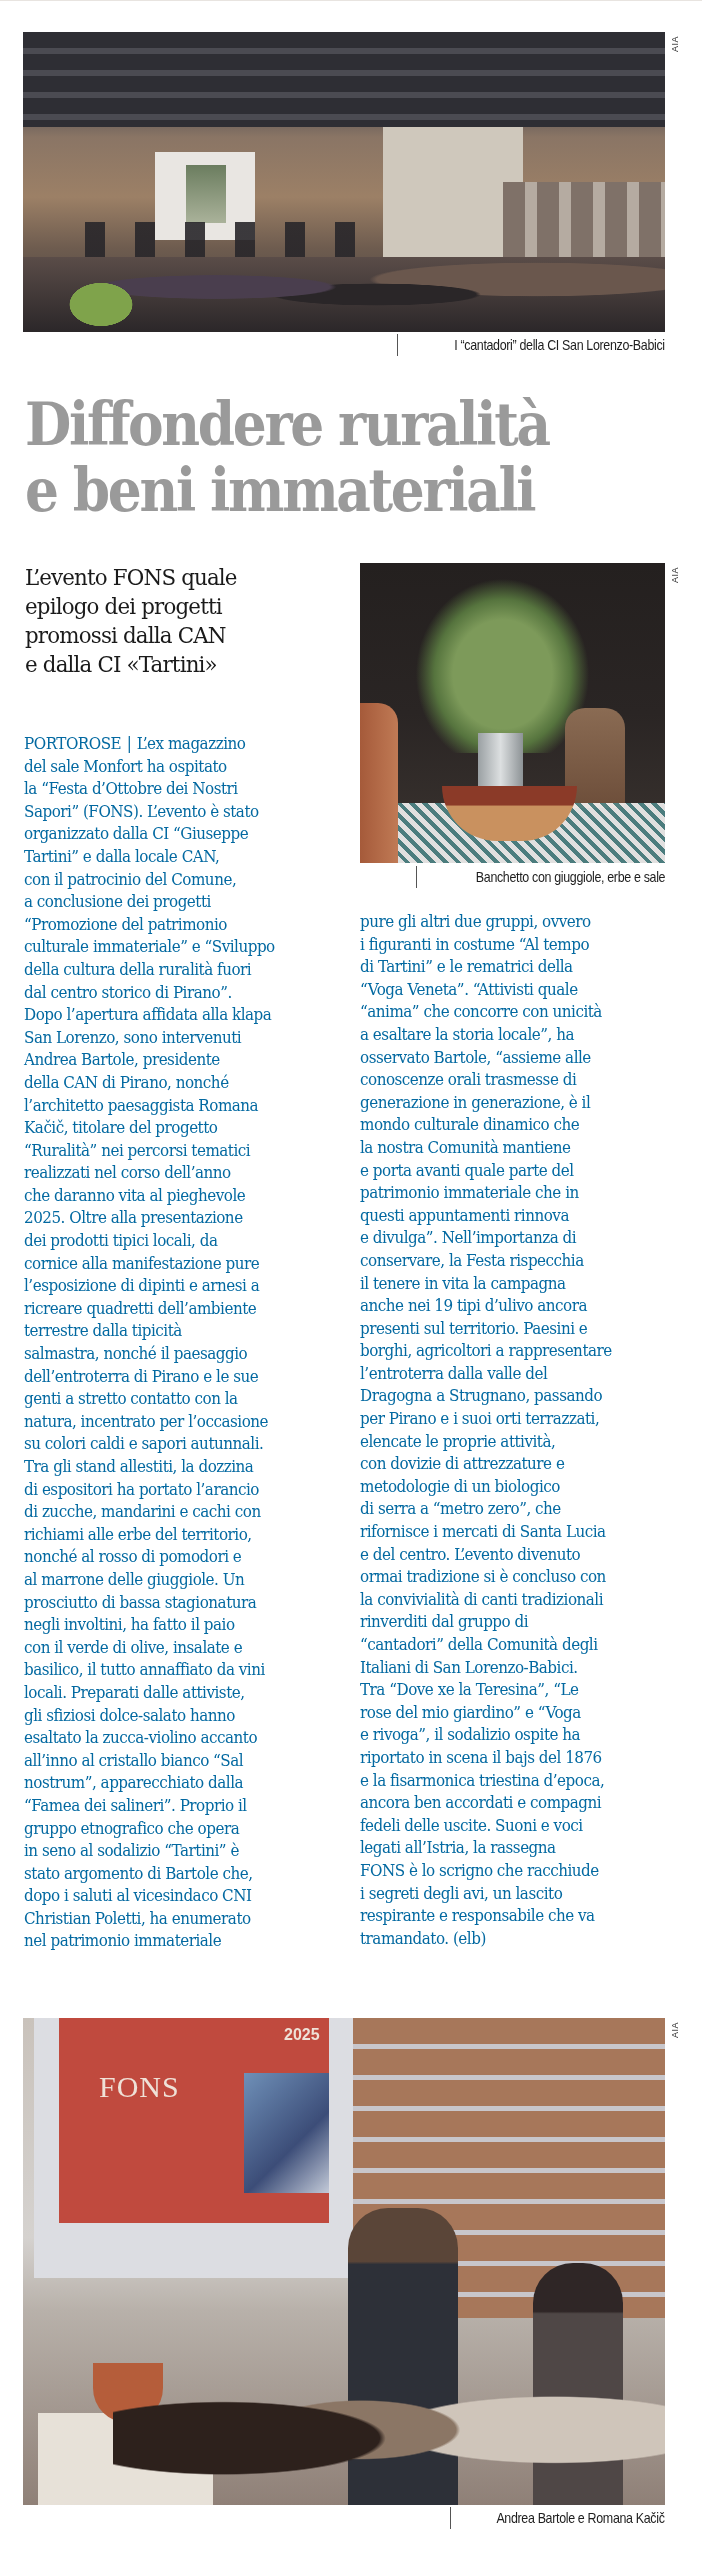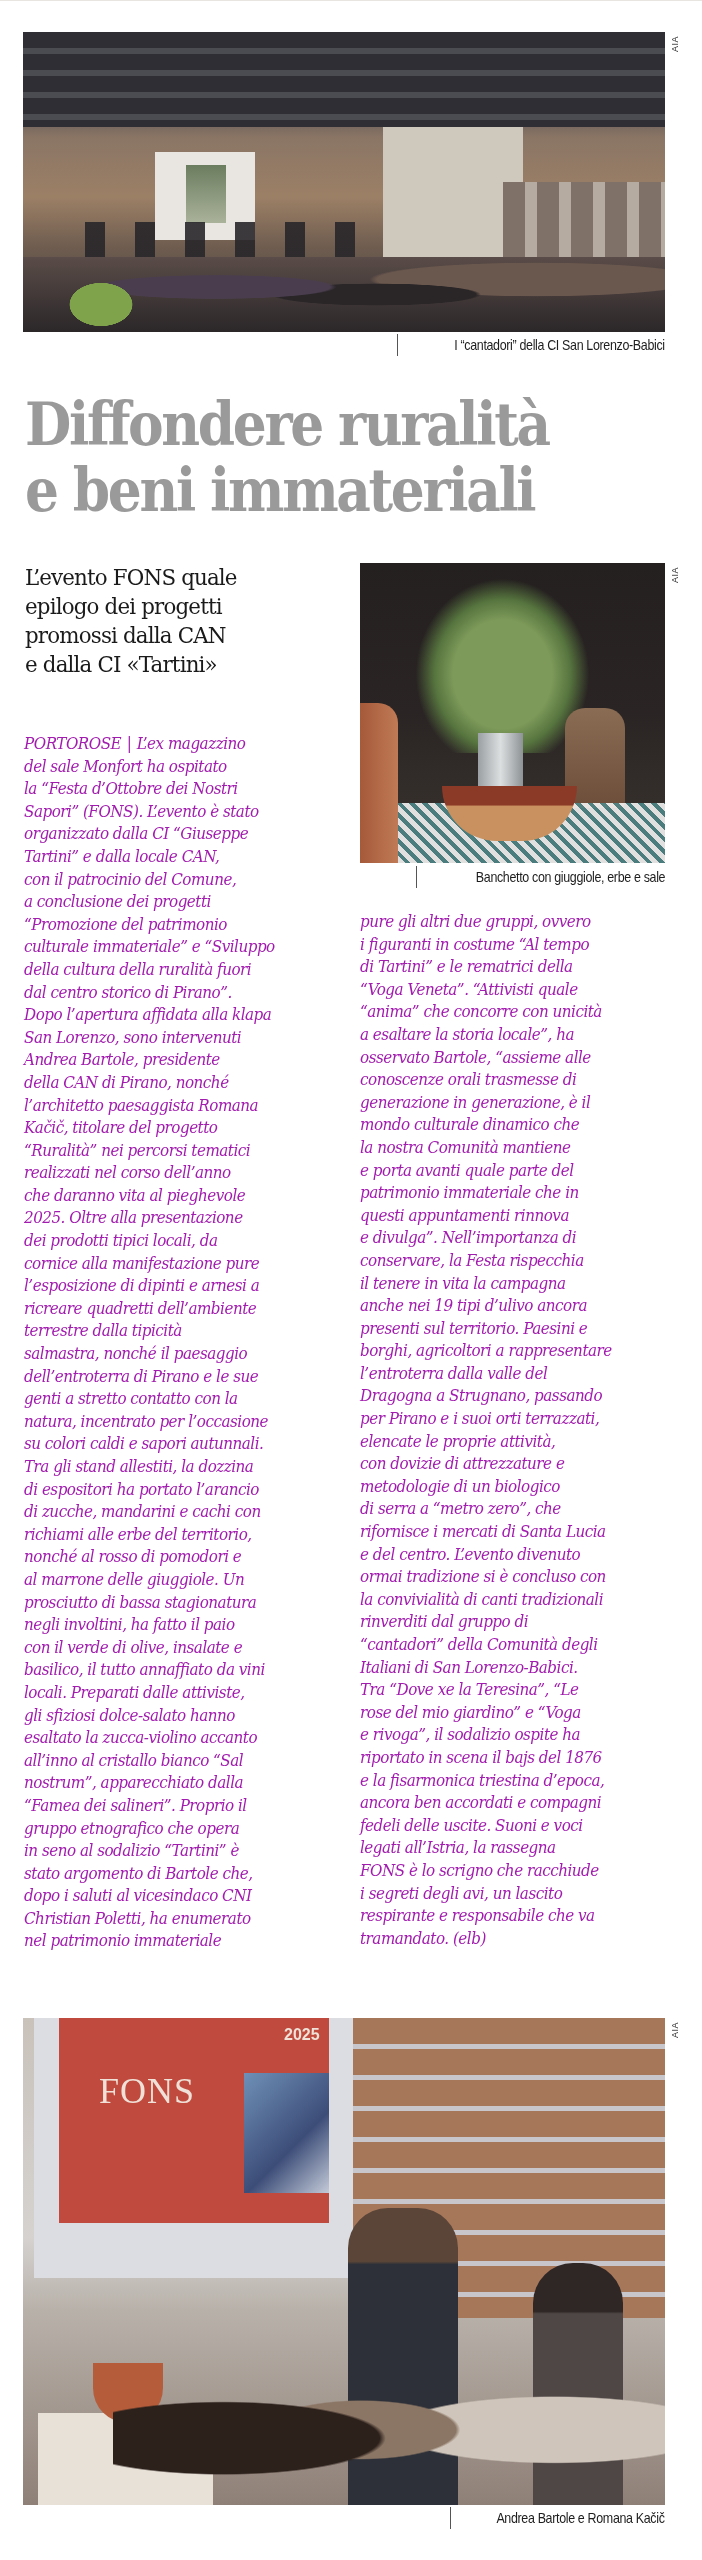--- a/index.html
+++ b/index.html
@@ -28,38 +28,38 @@
   #photo2 .vase { position:absolute; left:118px; top:170px; width:45px; height:55px; background: linear-gradient(90deg,#9aa0a3,#dcdfe0,#8d9396); }
   #photo2 .basket { position:absolute; left:205px; top:145px; width:60px; height:100px; background: linear-gradient(180deg,#8a6b53,#6d4e3a); border-radius: 20px 20px 6px 6px; }
   #photo2 .cloth { position:absolute; left:0; top:240px; width:100%; height:60px; background: repeating-linear-gradient(45deg,#ffffff 0 5px,#4f8a8c 5px 9px); opacity:0.85; }
   #photo2 .bowl { position:absolute; left:82px; top:223px; width:135px; height:55px; border-radius: 0 0 60px 60px; background: linear-gradient(180deg,#8b3a28 0 35%,#c9915f 36% 100%); }
   #photo2 .terracotta { position:absolute; left:0; top:140px; width:38px; height:160px; background: linear-gradient(90deg,#a55a3a,#c07a55); border-radius: 0 20px 0 0; }
 
   
   #photo3 { left: 23px; top: 2018px; width: 642px; height: 487px; background: linear-gradient(180deg,#c9c2bb 0%,#d5d2cf 45%,#b8b1aa 60%,#8f8077 100%); }
   #photo3 .screen { position:absolute; left:11px; top:0; width:325px; height:260px; background:#dcdde2; }
   #photo3 .slide { position:absolute; left:25px; top:0; width:270px; height:205px; background:#c04a3e; }
-  #photo3 .slide-fons { position:absolute; left:40px; top:52px; font-family:"Liberation Serif", serif; font-size:36px; color:#efe1d7; letter-spacing:1px; }
+  #photo3 .slide-fons { position:absolute; left:40px; top:52px; font-family:"Liberation Serif", serif; font-size:30px; color:#efe1d7; letter-spacing:1px; }
   #photo3 .slide-year { position:absolute; left:225px; top:8px; font-family:"Liberation Sans", sans-serif; font-size:16px; font-weight:bold; color:#efe1d7; }
   #photo3 .slide-img { position:absolute; left:185px; top:55px; width:85px; height:120px; background: linear-gradient(135deg,#6f90b8,#3c4d78 60%,#c3cad8); }
   #photo3 .wall { position:absolute; left:330px; top:0; width:312px; height:300px; background: repeating-linear-gradient(180deg,#a7775a 0 26px,#c8c6cb 26px 31px), #a7775a; }
   #photo3 .man { position:absolute; left:325px; top:190px; width:110px; height:297px; background: linear-gradient(180deg,#5a4538 0 18%,#2d3038 19% 100%); border-radius: 40px 40px 0 0; }
   #photo3 .woman { position:absolute; left:510px; top:245px; width:90px; height:242px; background: linear-gradient(180deg,#2f2626 0 20%,#4f4746 21% 100%); border-radius: 40px 40px 0 0; }
   #photo3 .audience { position:absolute; left:90px; top:320px; width:552px; height:167px; background: radial-gradient(ellipse at 20% 60%, #2d211c 0 25%, transparent 26%), radial-gradient(ellipse at 45% 55%, #8b7665 0 22%, transparent 23%), radial-gradient(ellipse at 80% 55%, #cfc5ba 0 25%, transparent 26%), transparent; }
   #photo3 .table { position:absolute; left:15px; top:395px; width:175px; height:92px; background:#e7e1d8; }
   #photo3 .basket { position:absolute; left:70px; top:345px; width:70px; height:60px; border-radius: 0 0 35px 35px; background:#b55d3a; }
 
   
   .headline { position: absolute; left: 25px; top: 392px; width: 660px; font-family: "DejaVu Serif", serif; font-weight: bold; font-size: 59px; line-height: 66px; color: #9a9a9a; letter-spacing: -2.6px; transform: scaleX(0.905); transform-origin: left top; white-space: nowrap; }
 
   
   .subhead { position: absolute; left: 25px; top: 563px; font-family: "DejaVu Serif", serif; font-size: 23px; line-height: 29px; color: #1a1a1a; letter-spacing: -0.9px; transform: scaleX(0.93); transform-origin: left top; white-space: nowrap; }
 
   
-  .col { position: absolute; font-family: "DejaVu Serif", serif; font-size: 16.5px; line-height: 22.6px; color: #a21caf; letter-spacing: -0.55px; white-space: nowrap; font-style: italic; }
+  .col { position: absolute; font-family: "DejaVu Serif", serif; font-size: 16.5px; line-height: 22.6px; color: #0369a1; letter-spacing: -0.55px; white-space: nowrap; }
   .col .ln { display: block; transform: scaleX(0.92); transform-origin: left top; }
   #col-left { left: 24px; top: 733px; }
   #col-right { left: 360px; top: 911px; }
   .dateline-sep { display:inline-block; margin: 0 6px; }
 </style>
 </head>
 <body>
 
 <div class="topline"></div>
 

